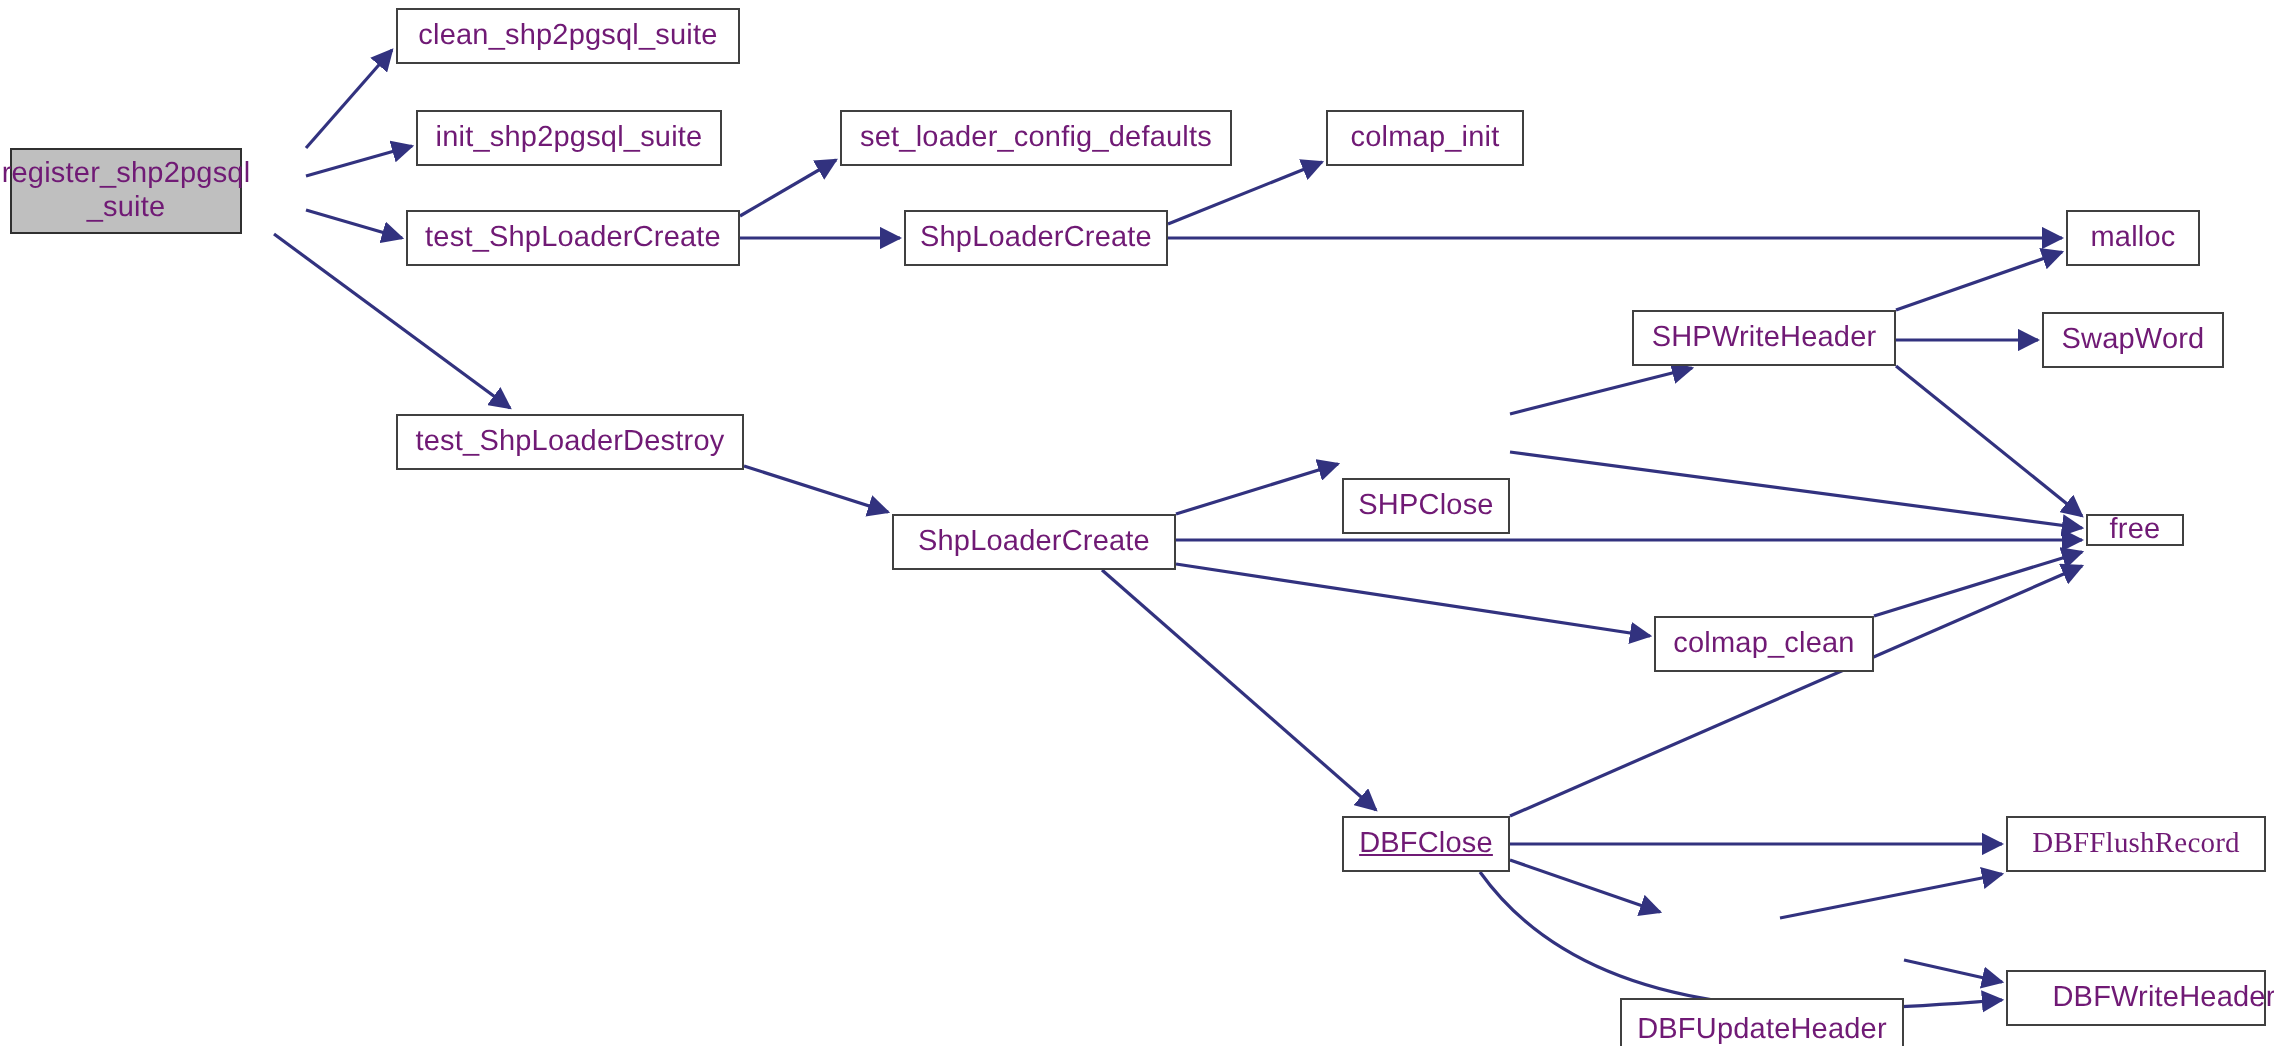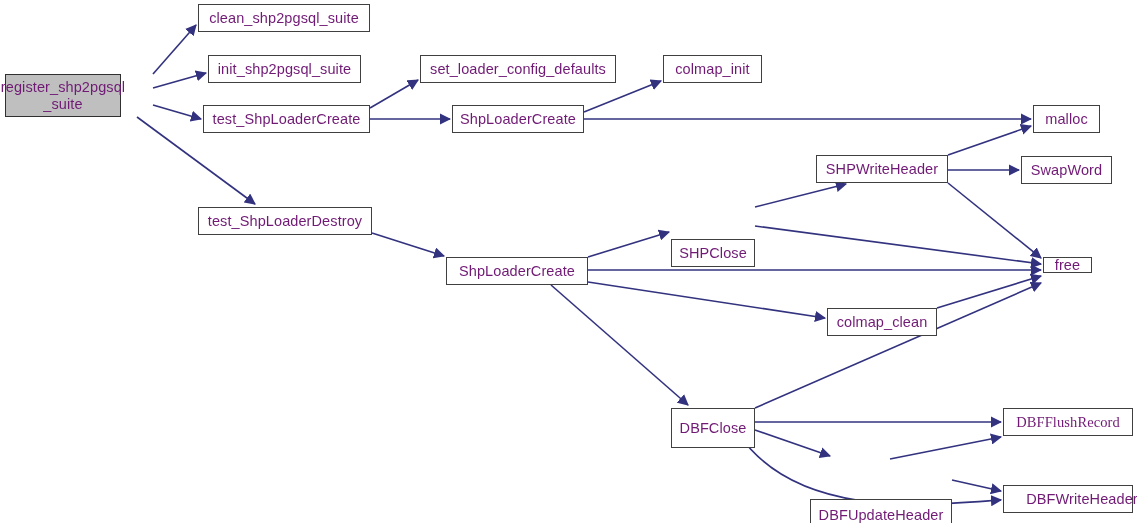--- a/index.html
+++ b/index.html
@@ -96,18 +96,18 @@
       <div class="node" style="left: 663px; top: 55px; width: 99px; height: 28px;"><span class="node-label">colmap_init</span></div>
       <div class="node" style="left: 452px; top: 105px; width: 132px; height: 28px;"><span class="node-label">ShpLoaderCreate</span></div>
       <div class="node" style="left: 1033px; top: 105px; width: 67px; height: 28px;"><span class="node-label">malloc</span></div>
       <div class="node" style="left: 816px; top: 155px; width: 132px; height: 28px;"><span class="node-label">SHPWriteHeader</span></div>
       <div class="node" style="left: 1021px; top: 156px; width: 91px; height: 28px;"><span class="node-label">SwapWord</span></div>
       <div class="node" style="left: 198px; top: 207px; width: 174px; height: 28px;"><span class="node-label">test_ShpLoaderDestroy</span></div>
       <div class="node" style="left: 671px; top: 207px; width: 84px; height: 28px; margin-top: 32px;"><span class="node-label">SHPClose</span></div>
       <div class="node" style="left: 1043px; top: 257px; width: 49px; height: 16px;"><span class="node-label">free</span></div>
       <div class="node" style="left: 446px; top: 257px; width: 142px; height: 28px;"><span class="node-label">ShpLoaderCreate</span></div>
       <div class="node" style="left: 827px; top: 308px; width: 110px; height: 28px;"><span class="node-label">colmap_clean</span></div>
-      <div class="node" style="left: 671px; top: 408px; width: 84px; height: 40px;"><span class="node-label">DBFClose</span></div>
+      <div class="node" style="left: 671px; top: 408px; width: 84px; height: 28px; text-decoration: underline;"><span class="node-label">DBFClose</span></div>
       <div class="node" style="left: 1003px; top: 408px; width: 130px; height: 28px; font-family: Liberation Serif, serif;"><span class="node-label">DBFFlushRecord</span></div>
       <div class="node" style="left: 810px; top: 459px; width: 142px; height: 32px; margin-top: 40px;"><span class="node-label">DBFUpdateHeader</span></div>
       <div class="node" style="left: 1003px; top: 485px; width: 130px; height: 28px; padding-left: 28px;"><span class="node-label">DBFWriteHeader</span></div>
     </div>
 </div>
 
 </body></html>

